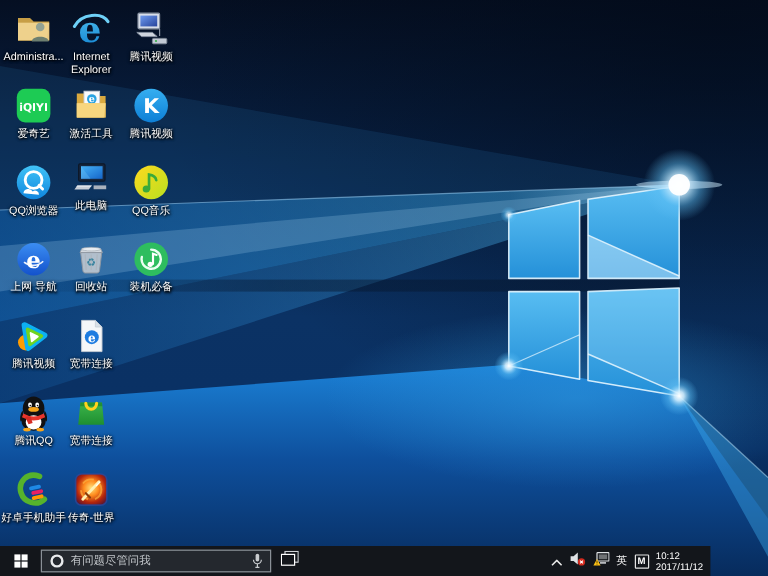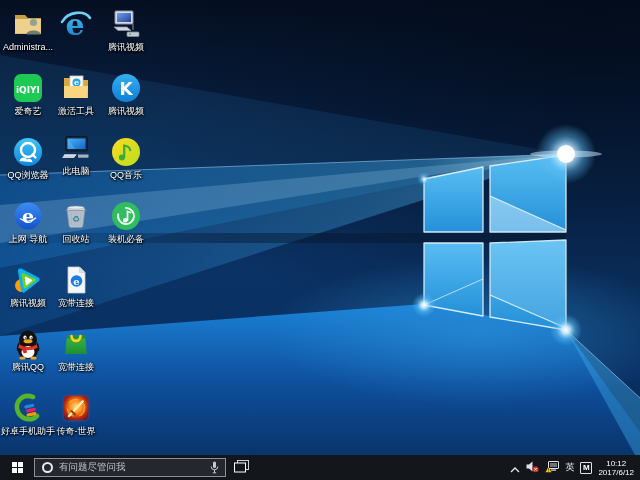--- a/index.html
+++ b/index.html
@@ -14,21 +14,21 @@
   .ico{width:32px;height:32px;flex:0 0 32px;}
   .ico svg{width:32px;height:32px;display:block;}
   .lbl{
     margin-top:2px;width:62px;text-align:center;
     font-size:9px;line-height:10.5px;color:#ffffff;
     text-shadow:0 1px 2px rgba(0,0,0,.95),1px 1px 2px rgba(0,0,0,.8),0 0 3px rgba(0,0,0,.7);
     word-break:break-word;
   }
   
   .taskbar{
-    position:absolute;left:0;bottom:0;width:640px;height:25px;
+    position:absolute;left:0;bottom:0;width:592px;height:25px;
     background:#13161b;display:flex;align-items:center;z-index:10;
   }
   .startbtn{width:34px;height:25px;display:flex;align-items:center;justify-content:center;flex:0 0 auto;}
   .winlogo{width:11px;height:11px;display:grid;grid-template-columns:5px 5px;grid-template-rows:5px 5px;gap:1px;}
   .winlogo span{background:#ffffff;display:block;}
   .searchbox{
     width:192px;height:19px;box-sizing:border-box;flex:0 0 auto;
     background:#24282e;border:1px solid #8a9097;display:flex;align-items:center;
   }
   .cortana{width:11px;height:11px;box-sizing:border-box;border:2px solid #e9ebed;border-radius:50%;margin:0 6px 0 7px;flex:0 0 auto;}
@@ -36,21 +36,21 @@
   .micwrap{margin-right:6px;flex:0 0 auto;display:flex;align-items:center;}
   .taskview{width:30px;height:25px;display:flex;align-items:center;justify-content:center;flex:0 0 auto;}
   .spacer{flex:1 1 auto;}
   .tray{display:flex;align-items:center;height:25px;margin-right:2px;}
   .tray-item{height:25px;display:flex;align-items:center;justify-content:center;padding:0 3px;}
   .lang{font-size:9px;color:#f2f2f2;}
   .imebox{
     width:12px;height:12px;box-sizing:border-box;border:1px solid #e4e4e4;border-radius:1px;
     color:#ffffff;font-size:8px;font-weight:bold;display:flex;align-items:center;justify-content:center;
   }
-  .clock{text-align:center;color:#ffffff;font-size:8px;line-height:9px;padding:0 4px 0 3px;}
+  .clock{text-align:left;color:#ffffff;font-size:8px;line-height:9px;padding:0 4px 0 3px;}
 </style>
 </head>
 <body>
 
 <svg class="wall" width="640" height="480" viewBox="0 0 640 480" preserveAspectRatio="none" aria-hidden="true">
   <defs>
     <linearGradient id="skyg" x1="0" y1="0" x2="0" y2="1">
       <stop offset="0" stop-color="#050f22"></stop>
       <stop offset="0.28" stop-color="#082247"></stop>
       <stop offset="0.55" stop-color="#0b3264"></stop>
@@ -154,20 +154,21 @@
         <defs>
             <linearGradient id="ieg" x1="0" y1="0" x2="0" y2="1">
           <stop offset="0" stop-color="#53c4f0"></stop>
               <stop offset="1" stop-color="#0e7fd0"></stop>
         </linearGradient>
           </defs>
         <text x="15" y="27" text-anchor="middle" font-size="30" font-weight="bold" fill="url(#ieg)" font-family="DejaVu Serif, serif">e</text>
         <path d="M2 14 C8 3 25 2 30 10" stroke="#6ed0f7" stroke-width="2.6" fill="none" stroke-linecap="round"></path>
       </svg>
     </div>
+    <div class="lbl">Internet Explorer</div>
   </div>
 
   <div class="cell" style="left:102px;top:8px">
     <div class="ico">
       <svg viewBox="0 0 32 32">
         <defs>
             <linearGradient id="bbscr" x1="0" y1="0" x2="1" y2="1">
           <stop offset="0" stop-color="#6f9bef"></stop>
               <stop offset="1" stop-color="#27449c"></stop>
         </linearGradient>
@@ -486,16 +487,16 @@
       </span>
     </div>
     <div class="tray-item">
       <span class="lang">英</span>
     </div>
     <div class="tray-item">
       <span class="imebox">M</span>
     </div>
     <div class="clock">
       <div>10:12</div>
-      <div>2017/6/12</div>
+      <div>2017/11/12</div>
     </div>
   </div>
 </div>
 
 </body></html>

